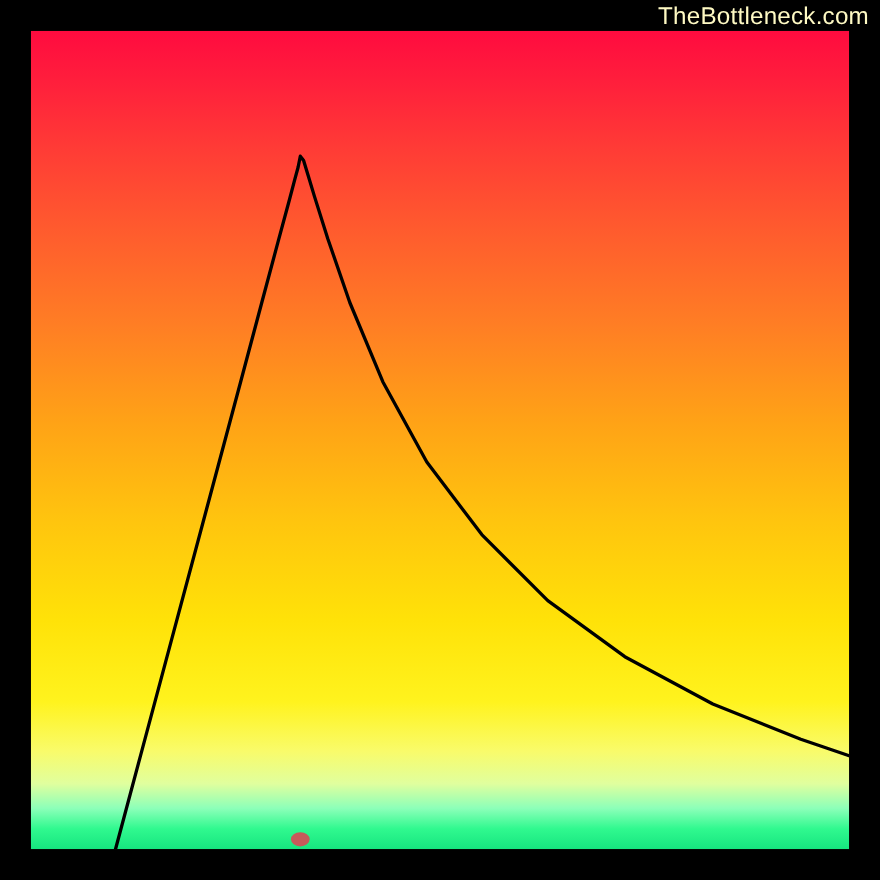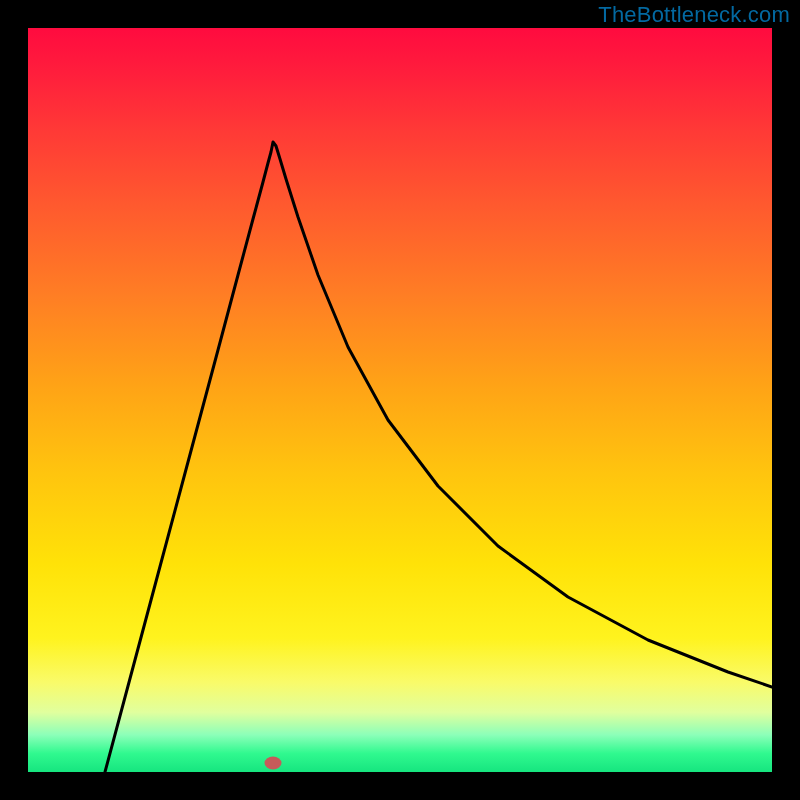--- a/index.html
+++ b/index.html
@@ -45,21 +45,21 @@
       #e0ff9e 92%,
       #8cffb9 95%,
       #30f98f 97.5%,
       #16e57f 100%
     );
   }
   .watermark {
     position: absolute;
     top: 2px;
     right: 10px;
-    color: #0369a1;
+    color: #fef9c3;
     font-size: 22px;
     font-weight: 500;
     letter-spacing: 0.2px;
     user-select: none;
     text-align: right;
   }
   svg.curve {
     position: absolute;
     inset: 0;
   }

